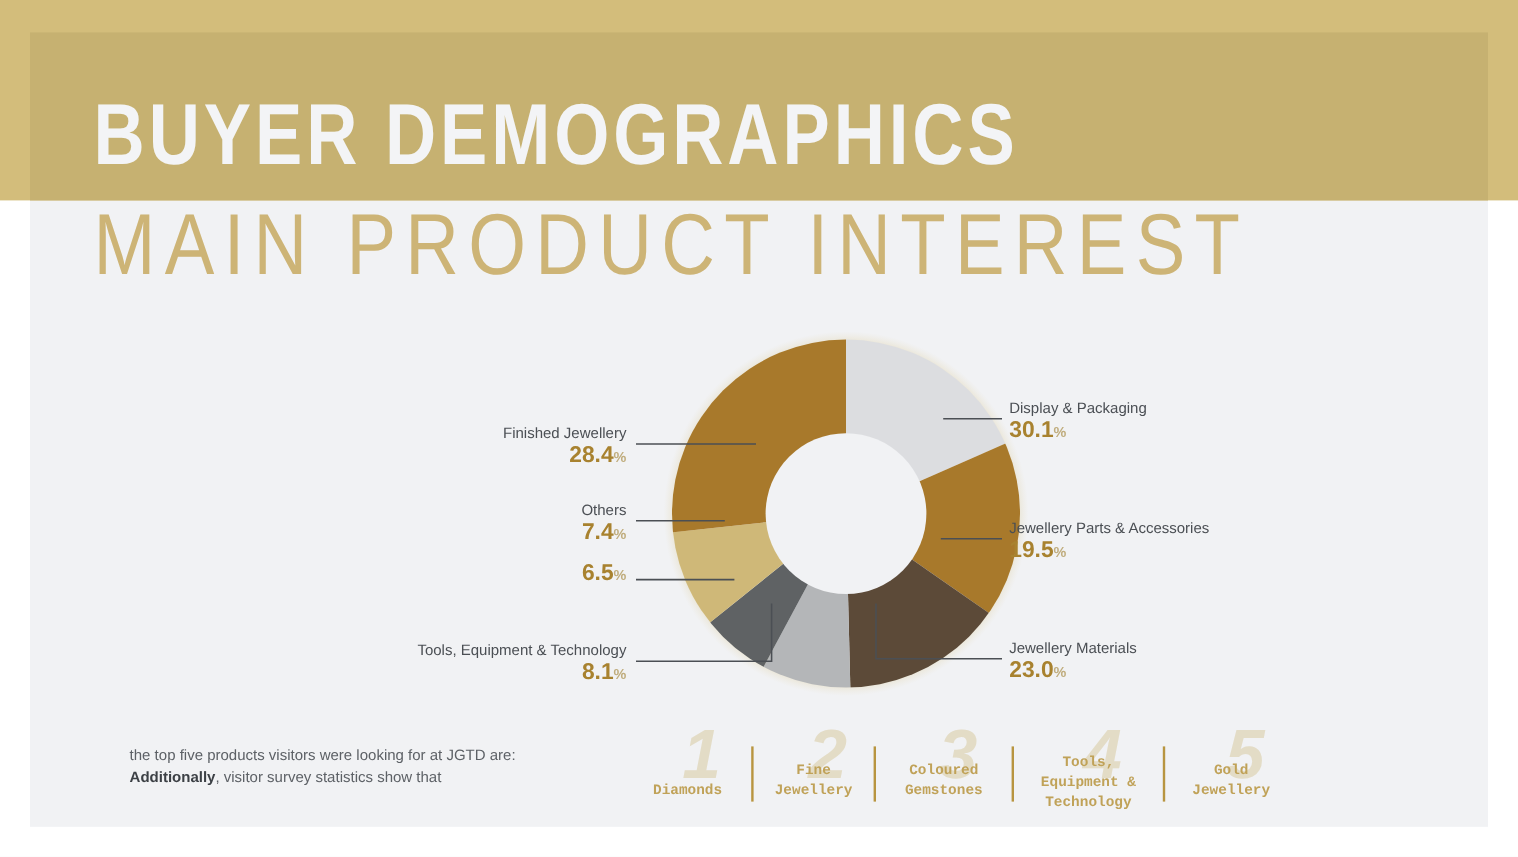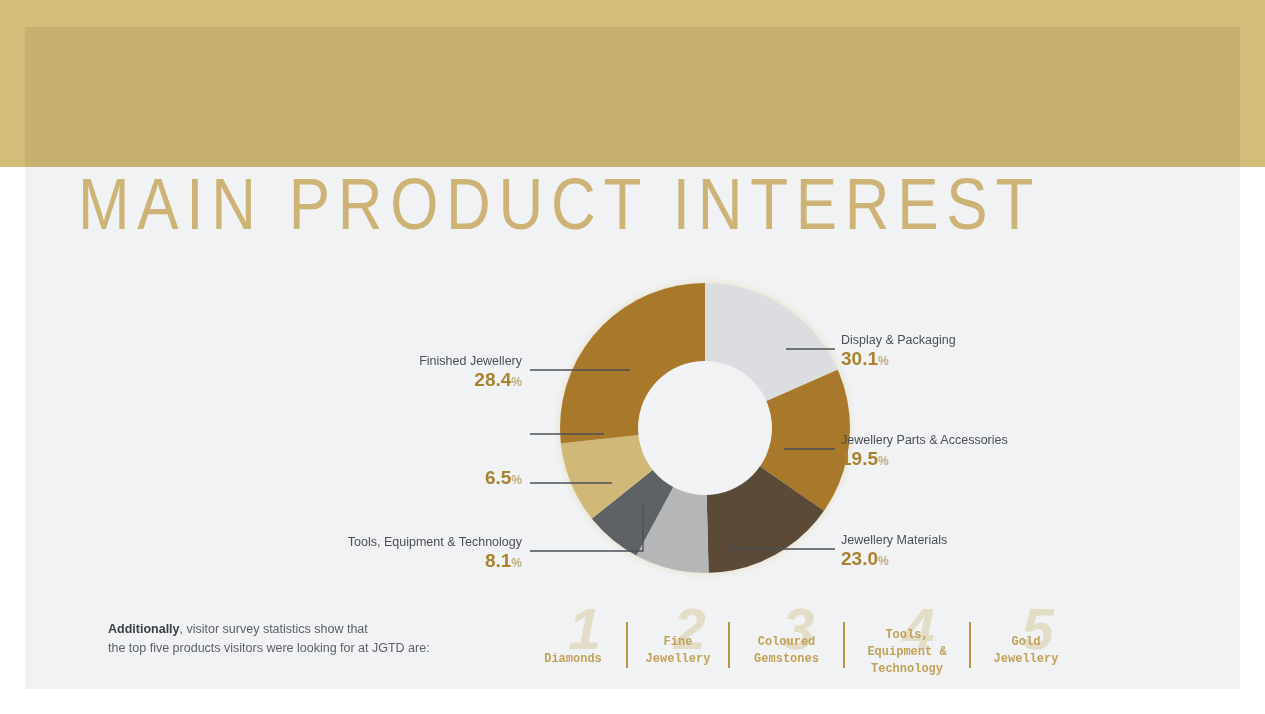--- a/index.html
+++ b/index.html
@@ -93,20 +93,23 @@
 </style>
 </head>
 <body>
 
 <div class="stage">
 
   <div class="panel"></div>
   <div class="band-outer"></div>
   <div class="band-inner"></div>
 
+  <div class="title-wrap">
+    <div class="title-main">BUYER DEMOGRAPHICS</div>
+  </div>
   <div class="title-sub">MAIN PRODUCT INTEREST</div>
 
   <div class="donut-wrap" style="left:545px;">
     <svg class="donut-svg" width="320" height="320" viewBox="0 0 320 320">
       <defs>
         <radialGradient id="glow" cx="50%" cy="50%" r="50%">
           <stop offset="78%" stop-color="#e8e0c4" stop-opacity="0"></stop>
           <stop offset="92%" stop-color="#e2d7b4" stop-opacity="0.75"></stop>
           <stop offset="100%" stop-color="#e9e2cd" stop-opacity="0"></stop>
         </radialGradient>
@@ -160,33 +163,37 @@
   </div>
   <div class="lbl right" style="left:841px;top:533px;">
     <span class="name">Jewellery Materials</span>
     <span class="val"><span>23.0</span><span class="pct">%</span></span>
   </div>
 
   <div class="lbl left" style="left:178px;top:354px;width:344px;">
     <span class="name">Finished Jewellery</span>
     <span class="val"><span>28.4</span><span class="pct">%</span></span>
   </div>
+  <div class="lbl left" style="left:178px;top:418px;width:344px;">
+    <span class="name">Others</span>
+    <span class="val"><span>7.4</span><span class="pct">%</span></span>
+  </div>
   <div class="lbl left" style="left:178px;top:467px;width:344px;">
     <span class="val"><span>6.5</span><span class="pct">%</span></span>
   </div>
   <div class="lbl left" style="left:178px;top:535px;width:344px;">
     <span class="name">Tools, Equipment &amp; Technology</span>
     <span class="val"><span>8.1</span><span class="pct">%</span></span>
   </div>
 
   <div class="note">
+    <div>the top five products visitors were looking for at JGTD are:</div>
     <div>
       <b>Additionally</b><span>, visitor survey statistics show that</span>
     </div>
-    <div>the top five products visitors were looking for at JGTD are:</div>
   </div>
 
   <div class="top5">
     <div class="rankcell" style="width:106px;">
       <span class="rank-num">1</span>
       <span class="rank-label">Diamonds</span>
     </div>
     <div class="divider"></div>
     <div class="rankcell" style="width:100px;">
       <span class="rank-num">2</span>

